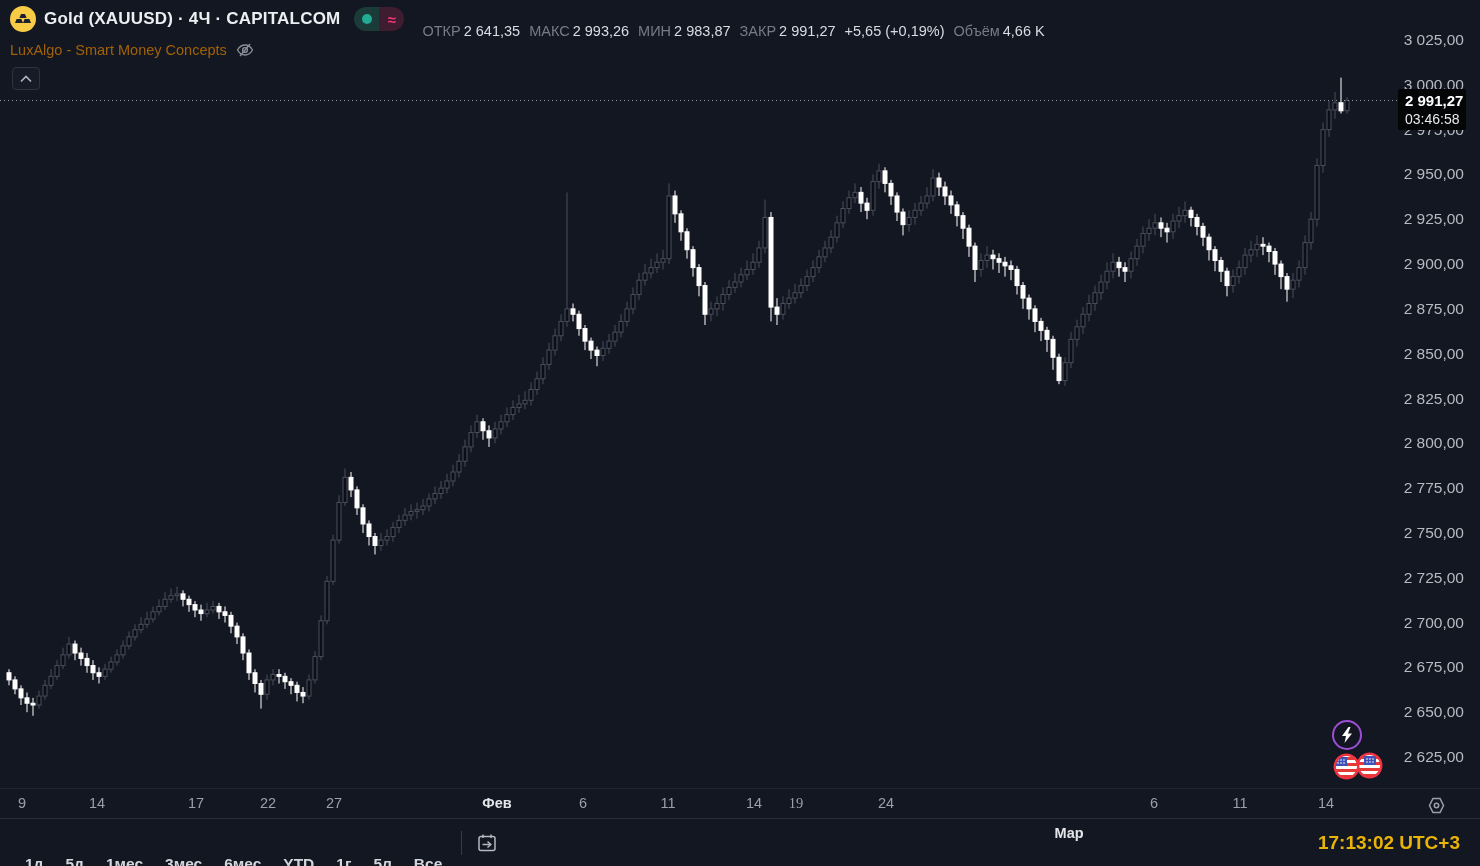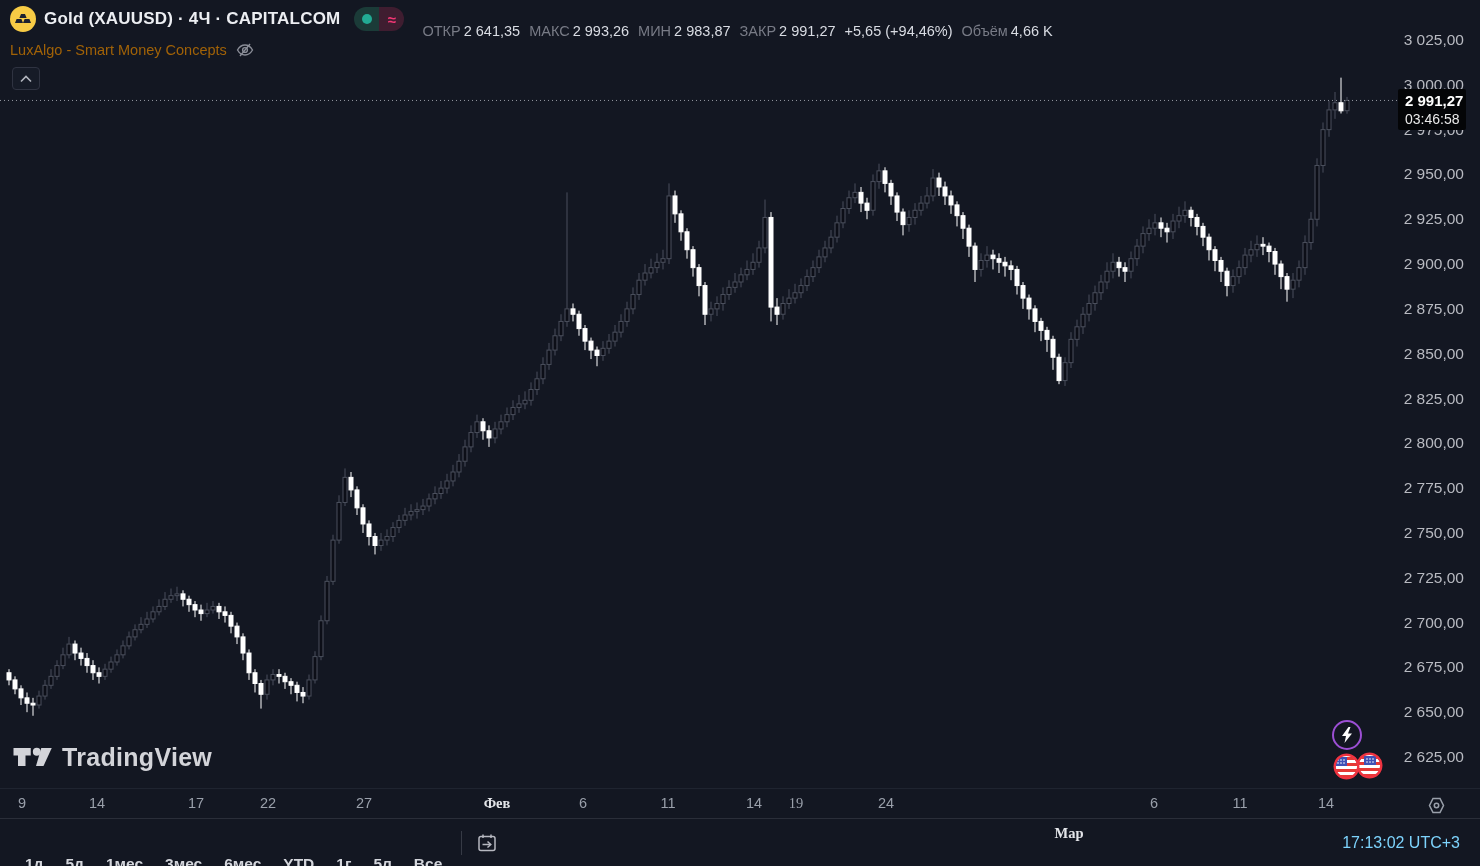--- a/index.html
+++ b/index.html
@@ -36,30 +36,30 @@
 
   
   .bolt-btn { position:absolute; left:1332px; top:720px; width:30px; height:30px; border:2px solid #9c4fd4; border-radius:50%; display:flex; align-items:center; justify-content:center; cursor:pointer; background:rgba(19,23,34,.4); }
   .flag { position:absolute; width:27px; height:27px; border-radius:50%; cursor:pointer; }
   .flag-1 { left:1333px; top:753px; z-index:3; }
   .flag-2 { left:1356px; top:752px; z-index:2; }
 
   
   .time-axis { position:absolute; left:0; top:788px; width:1480px; height:30px; border-top:1px solid #1f2430; }
   .t-lbl { position:absolute; top:6px; transform:translateX(-50%); font-size:14.5px; color:#9aa0ab; }
-  .t-lbl.major { color:#e3e5e9; font-weight:700;font-family:Liberation Serif, serif; }
+  .t-lbl.major { color:#e3e5e9; font-weight:700; }
   .axis-gear { position:absolute; left:1424px; top:4px; width:24px; height:24px; cursor:pointer; display:flex; align-items:center; justify-content:center; }
 
   
   .toolbar { position:absolute; left:0; top:818px; width:1480px; height:48px; border-top:1px solid #2a2e39; display:flex; align-items:center; padding:0 20px 0 16px; }
   .ranges { display:flex; align-items:center; gap:4px; }
   .range-btn { font-size:15.5px; font-weight:600; color:#d4d6dc; padding:5px 9px; border-radius:4px; cursor:pointer;margin-top:42px; }
   .tb-sep { width:1px; height:24px; background:#363a45; margin:0 10px; }
   .goto-date { width:30px; height:30px; display:flex; align-items:center; justify-content:center; cursor:pointer; }
-  .clock { margin-left:auto; font-size:16px; font-weight:400; color:#7dd3fc; cursor:pointer; }
+  .clock { margin-left:auto; font-size:19px; font-weight:700; color:#eab308; cursor:pointer; }
 </style>
 </head>
 <body>
 
 <div id="stage">
 
   <svg id="chart-svg" width="1480" height="788">
       <text x="1464" y="45" text-anchor="end" fill="#b8bac1" font-size="15.5" font-family="&quot;Liberation Sans&quot;,&quot;DejaVu Sans&quot;,sans-serif">3 025,00</text>
       <text x="1464" y="89.8125" text-anchor="end" fill="#b8bac1" font-size="15.5" font-family="&quot;Liberation Sans&quot;,&quot;DejaVu Sans&quot;,sans-serif">3 000,00</text>
       <text x="1464" y="134.625" text-anchor="end" fill="#b8bac1" font-size="15.5" font-family="&quot;Liberation Sans&quot;,&quot;DejaVu Sans&quot;,sans-serif">2 975,00</text>
@@ -1000,21 +1000,21 @@
           <span class="val">2 993,26</span>
         </span>
       <span class="grp">
           <span class="lbl">МИН</span>
           <span class="val">2 983,87</span>
         </span>
       <span class="grp">
           <span class="lbl">ЗАКР</span>
           <span class="val">2 991,27</span>
         </span>
-      <span class="val">+5,65 (+94,46%)</span>
+      <span class="val">+5,65 (+0,19%)</span>
       <span class="grp">
           <span class="lbl">Объём</span>
           <span class="val">4,66 K</span>
         </span>
     </span>
   </div>
 
   <div class="hdr-row2">
     <span>LuxAlgo - Smart Money Concepts</span>
     <svg width="20" height="20" viewBox="0 0 20 20">
@@ -1023,28 +1023,20 @@
       <line x1="5" y1="16" x2="15" y2="4" stroke="#8a8d97" stroke-width="1.4"></line>
     </svg>
   </div>
 
   <div class="collapse-btn">
     <svg width="12" height="8" viewBox="0 0 12 8">
       <polyline points="1,6.5 6,1.5 11,6.5" fill="none" stroke="#b2b5be" stroke-width="1.6"></polyline>
     </svg>
   </div>
 
-  <div class="watermark">
-    <svg width="42" height="30" viewBox="0 0 56 30">
-      <path d="M2 3 h23 v10 h-7 v14 h-10 v-14 h-6 z" fill="#d3d4d9"></path>
-      <circle cx="33" cy="8" r="5.2" fill="#d3d4d9"></circle>
-      <polygon points="39,3 53,3 42,27 32,27" fill="#d3d4d9"></polygon>
-    </svg>
-    <span class="wm-text">TradingView</span>
-  </div>
 
   <div class="price-label">
     <div class="pl1">2 991,27</div>
     <div class="pl2">03:46:58</div>
   </div>
 
   <div class="bolt-btn">
     <svg width="14" height="16" viewBox="0 0 14 16">
       <path d="M8.5 0 L2 9 h4 L4.5 16 L12 6.5 H8 L10.5 0 Z" fill="#ffffff"></path>
     </svg>
@@ -1093,21 +1085,21 @@
     </g>
     <circle cx="13.5" cy="13.5" r="11.8" fill="none" stroke="#ef3340" stroke-width="2.4"></circle>
   </svg>
 
   <div class="time-axis">
     <div id="time-labels">
         <div class="t-lbl" style="left: 22px;">9</div>
         <div class="t-lbl" style="left: 97px;">14</div>
         <div class="t-lbl" style="left: 196px;">17</div>
         <div class="t-lbl" style="left: 268px;">22</div>
-        <div class="t-lbl" style="left: 364px;">27</div>
+        <div class="t-lbl" style="left: 334px;">27</div>
         <div class="t-lbl major" style="left: 497px;">Фев</div>
         <div class="t-lbl" style="left: 583px;">6</div>
         <div class="t-lbl" style="left: 668px;">11</div>
         <div class="t-lbl" style="left: 754px;">14</div>
         <div class="t-lbl" style="left: 796px; font-family: Liberation Serif, serif;">19</div>
         <div class="t-lbl" style="left: 886px;">24</div>
         <div class="t-lbl major" style="left: 1069px; margin-top: 30px;">Мар</div>
         <div class="t-lbl" style="left: 1154px;">6</div>
         <div class="t-lbl" style="left: 1240px;">11</div>
         <div class="t-lbl" style="left: 1326px;">14</div>

